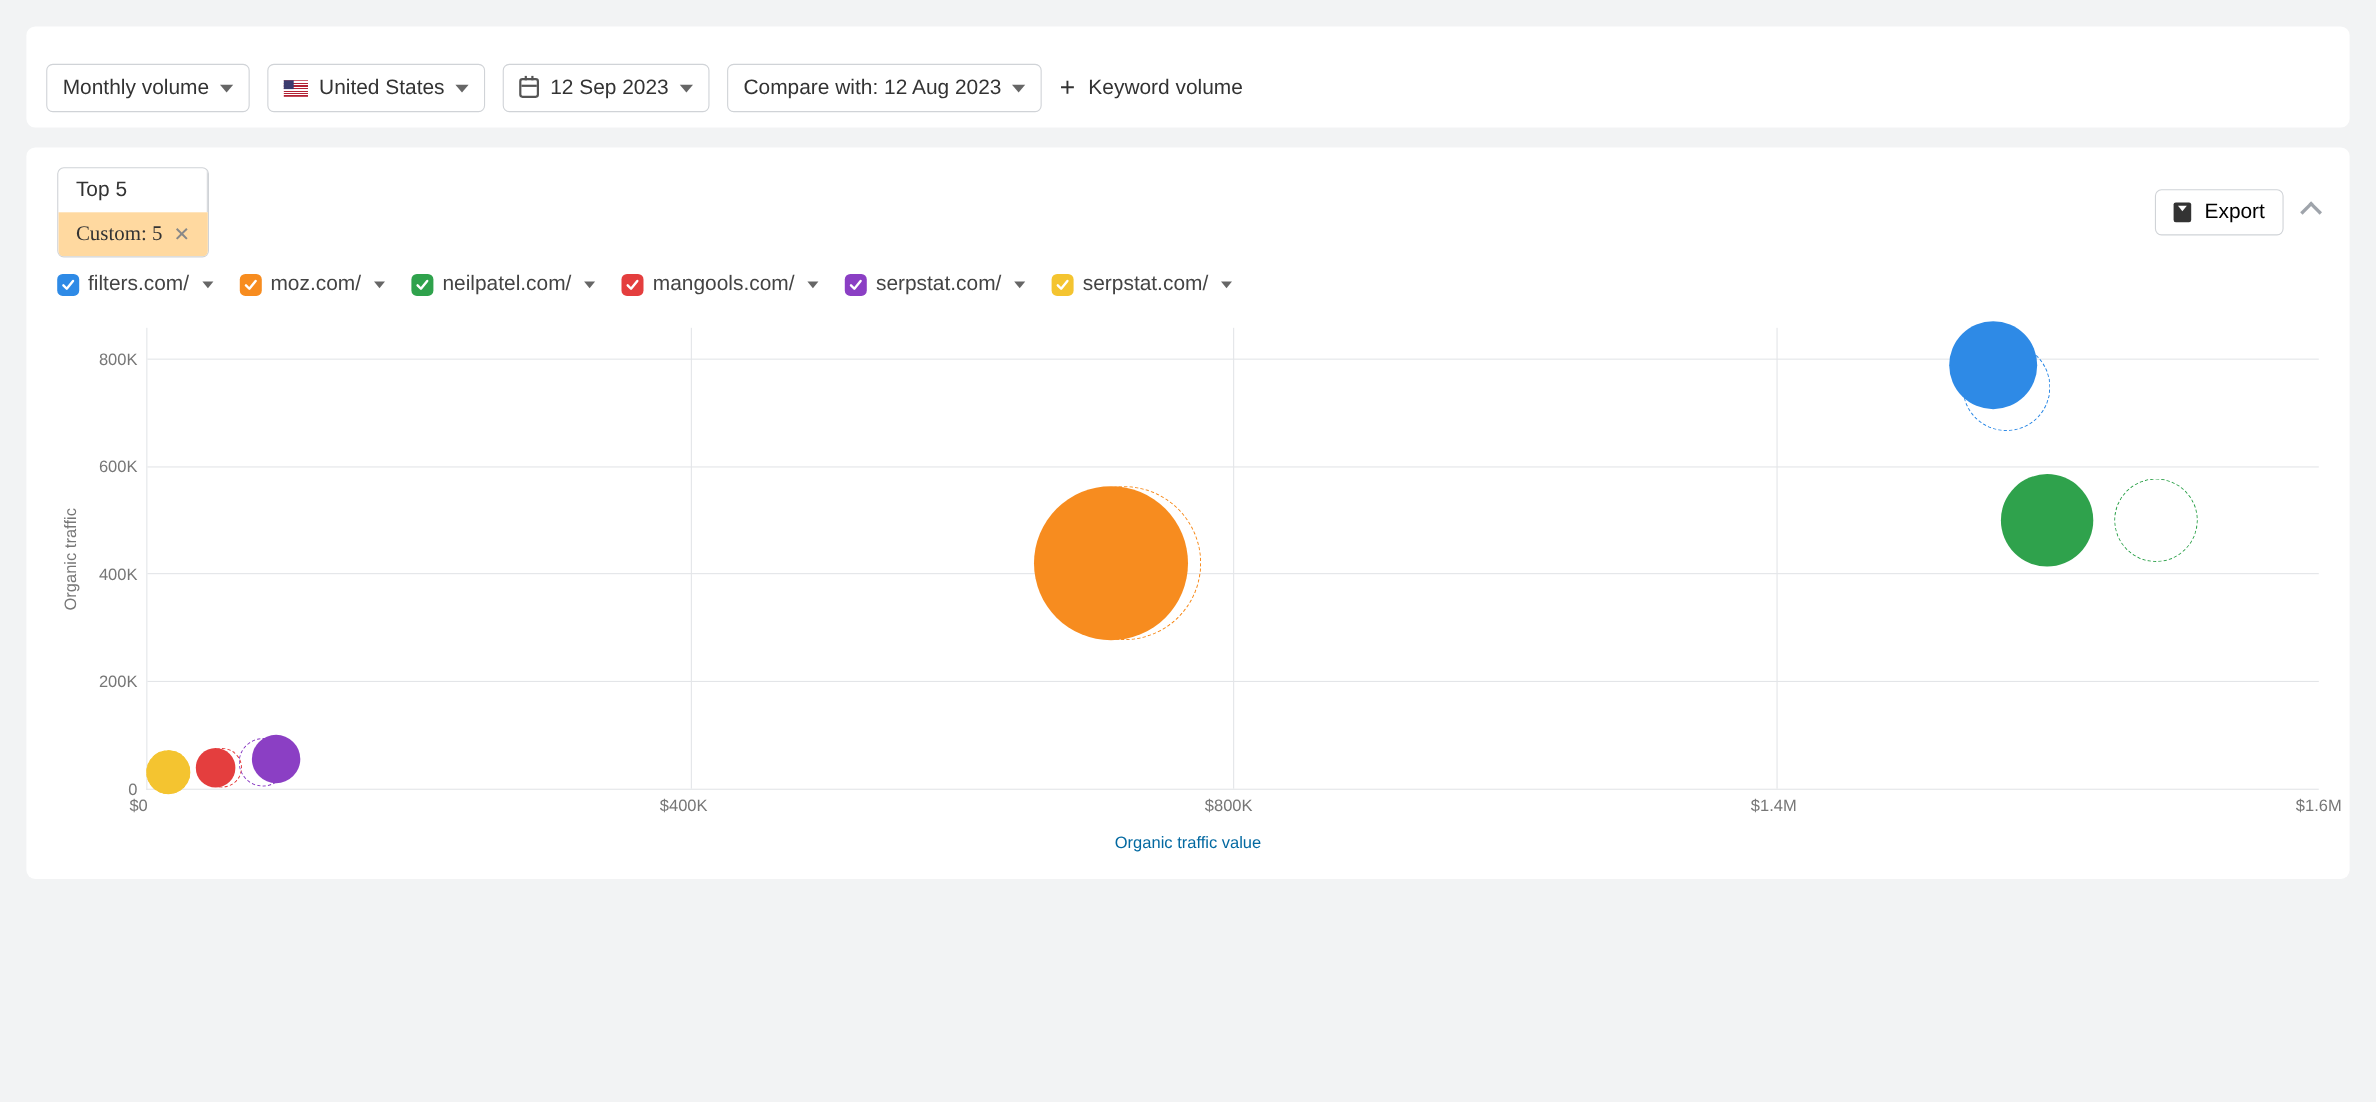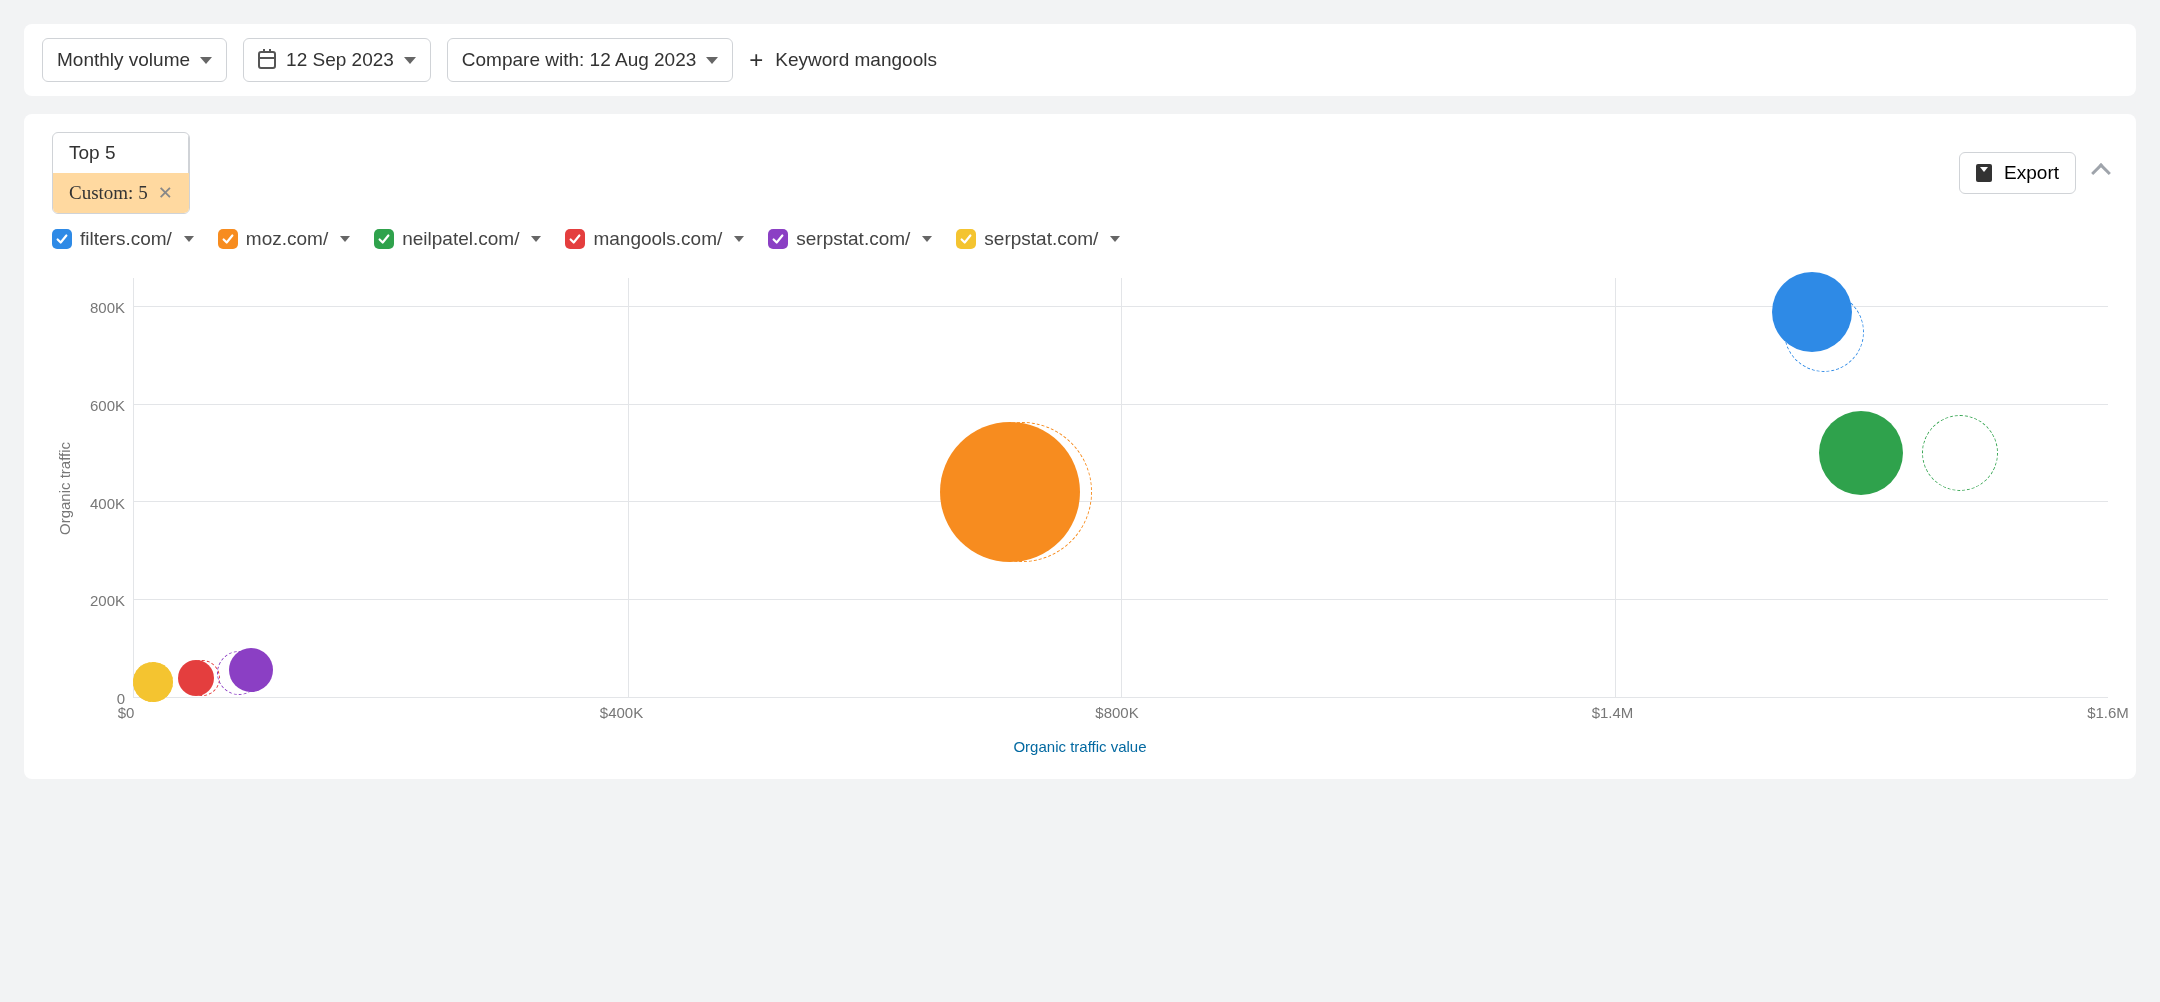--- a/index.html
+++ b/index.html
@@ -9,21 +9,21 @@
     padding: 24px;
     font-size: 19px;
     color: #333;
   }
   .panel {
     background: #fff;
     border-radius: 8px;
     padding: 14px 18px;
     margin-bottom: 18px;
   }
-  .filter-bar { display: flex; align-items: center; gap: 16px; }
+  .filter-bar { display: flex; align-items: center; gap: 16px; margin-top: 20px; }
   .dropdown-btn {
     border: 1px solid #d0d3d7;
     border-radius: 6px;
     background: #fff;
     padding: 10px 14px;
     font-size: 19px;
     color: #333;
     display: inline-flex;
     align-items: center;
     gap: 10px;
@@ -237,36 +237,41 @@
     margin-top: 8px;
   }
 </style>
 </head>
 <body>
 
 <div class="panel">
   <div class="filter-bar">
     <button class="dropdown-btn">
       <span>Monthly volume</span>
+      <span class="caret"></span>
+    </button>
+    <button class="dropdown-btn">
+      <span class="flag"></span>
+      <span>United States</span>
       <span class="caret"></span>
     </button>
     <button class="dropdown-btn">
       <span class="cal-icon">
           <span class="cal-inner"></span>
         </span>
       <span>12 Sep 2023</span>
       <span class="caret"></span>
     </button>
     <button class="dropdown-btn">
       <span>Compare with: 12 Aug 2023</span>
       <span class="caret"></span>
     </button>
     <div class="keyword-filters">
       <span class="plus-icon">+</span>
-      <span>Keyword mangools</span>
+      <span>Keyword volume</span>
     </div>
   </div>
 </div>
 
 <div class="chart-panel">
 
   <div class="chart-header">
     <div class="seg-group">
       <div class="seg">
         <span>Top 5</span>

